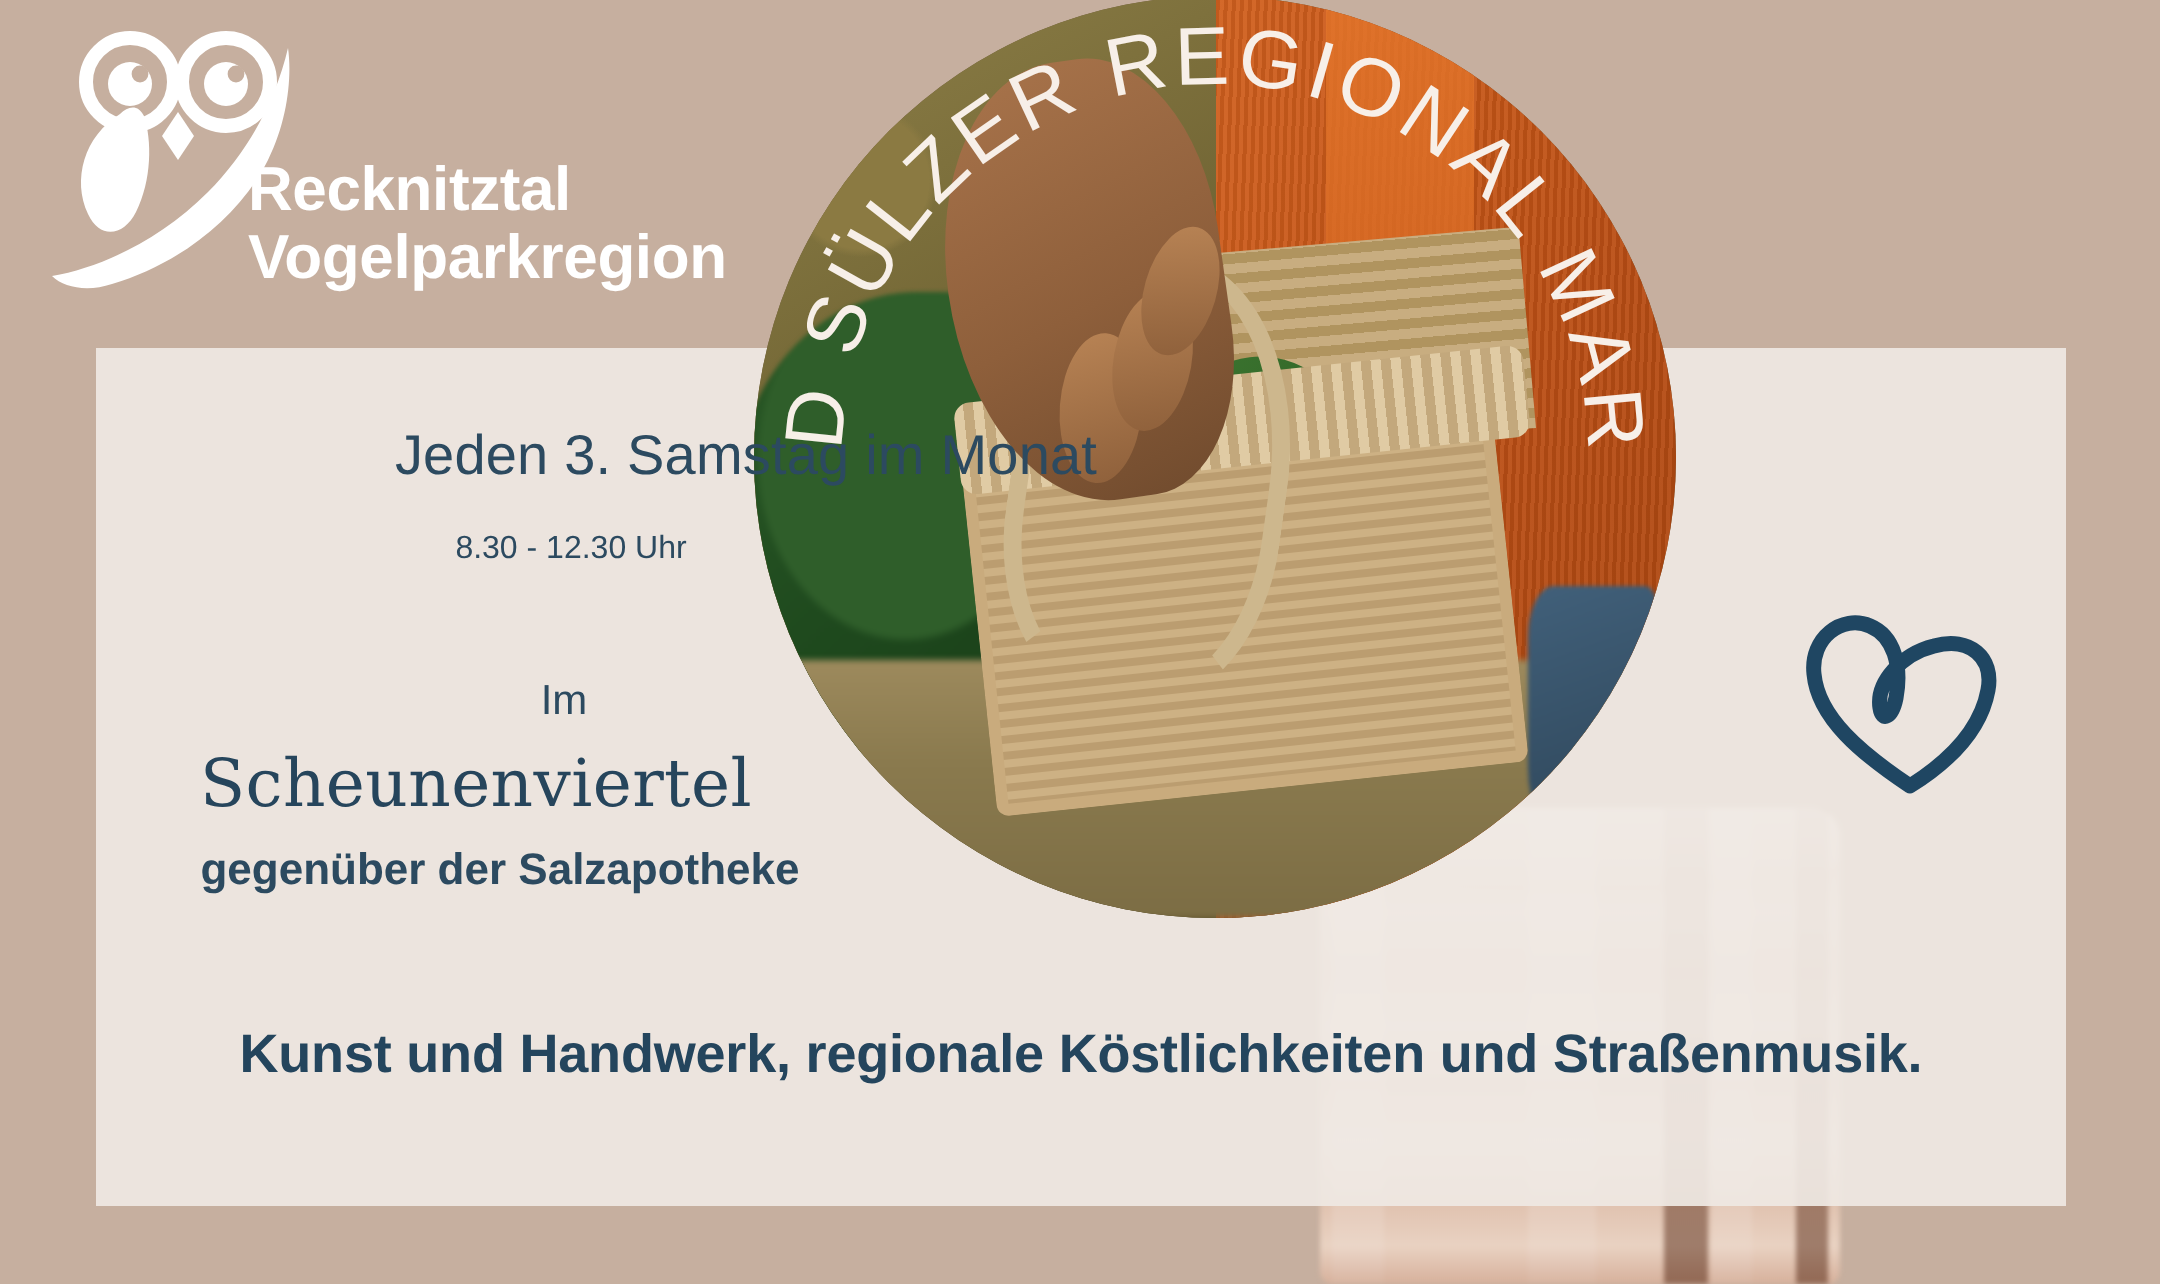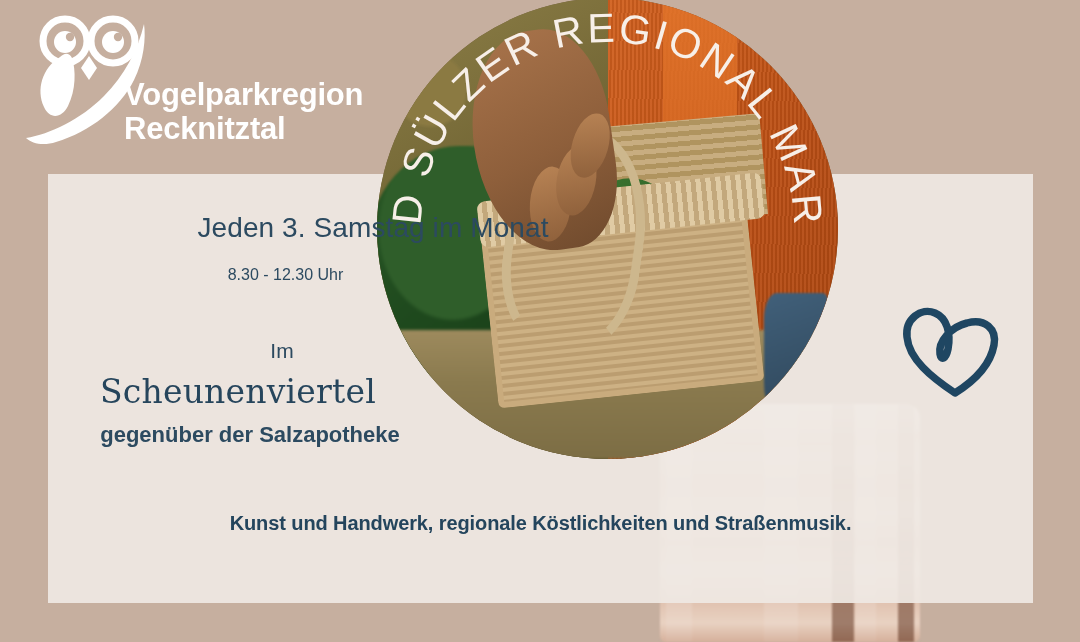--- a/index.html
+++ b/index.html
@@ -224,21 +224,21 @@
     white-space:nowrap;
   }
   .l-when    {left:0px;  top:38px;  width:650px; font-size:28px; font-weight:400; letter-spacing:.1px;}
   .l-time    {left:0px;  top:92px;  width:475px; font-size:16px; font-weight:400;}
   .l-im      {left:0px;  top:165px; width:380px; font-size:21px; font-weight:400;margin-left:44px;}
   .l-place   {left:0px;  top:198px; width:380px;
               font-family:"DejaVu Serif", serif;
               font-size:33px; font-weight:400; letter-spacing:.2px; color:#26455c;}
   .l-near    {left:12px;  top:248px; width:380px; font-size:22px; font-weight:700;}
   .l-tagline {left:0px;  top:338px; width:985px;
-              font-size:20px; font-weight:700; letter-spacing:-.1px; color:#24455d;}
+              font-size:27px; font-weight:700; letter-spacing:-.1px; color:#24455d;}
 
   
   .heart{
     position:absolute;
     left:895px;top:297px;
     width:110px;height:102px;
   }
 </style>
 </head>
 <body>
@@ -316,18 +316,18 @@
       <circle cx="93" cy="32" r="11" fill="#ffffff"></circle>
       <circle cx="98" cy="27" r="4.2" fill="#c6af9f"></circle>
 
       <path d="M 69,46 L 77,58 L 69,70 L 61,58 Z" fill="#ffffff"></path>
 
       <path d="M 40,47 C 22,58 16,80 24,97 C 30,110 42,108 48,96 C 56,80 56,60 52,48 C 49,42 44,43 40,47 Z" fill="#ffffff"></path>
 
       <path d="M 6,128 C 30,124 60,110 84,86 C 104,66 118,40 124,14 C 126,28 124,50 114,70 C 100,98 70,122 36,132 C 24,136 12,134 6,128 Z" fill="#ffffff"></path>
     </svg>
     <div class="logo-text">
+      <div>Recknitztal</div>
       <div>Vogelparkregion</div>
-      <div>Recknitztal</div>
     </div>
   </div>
 
 </div>
 
 </body></html>

